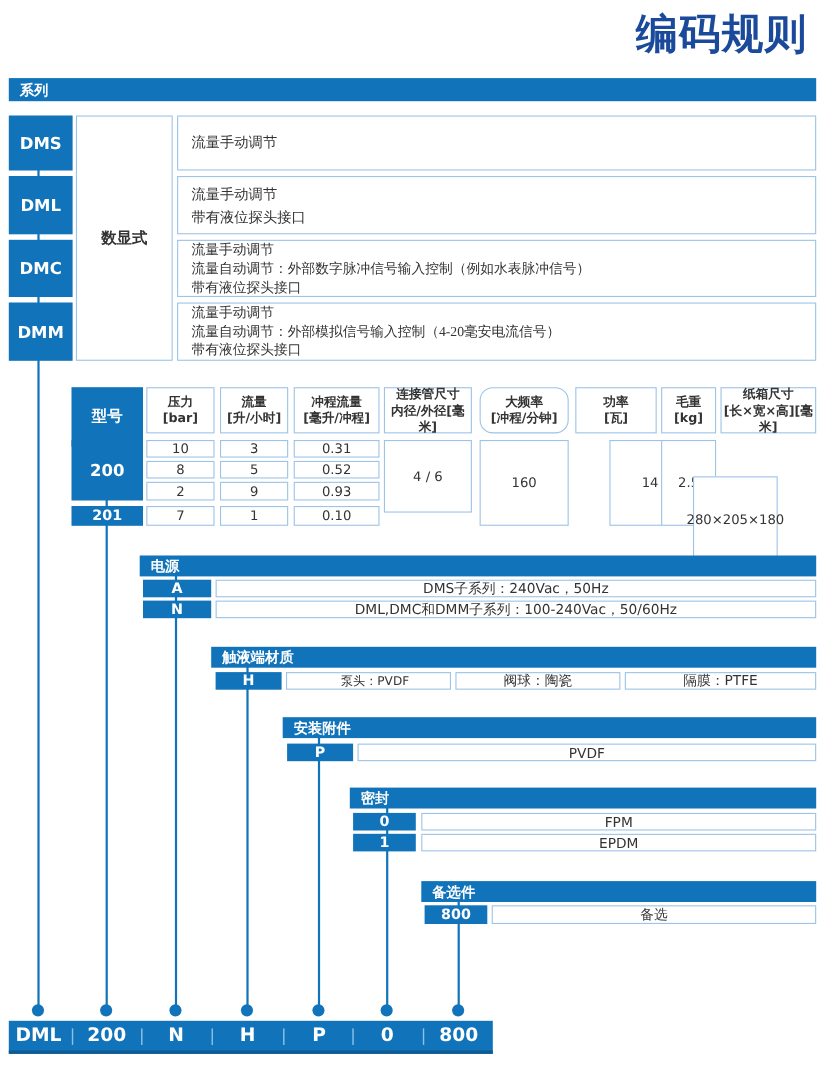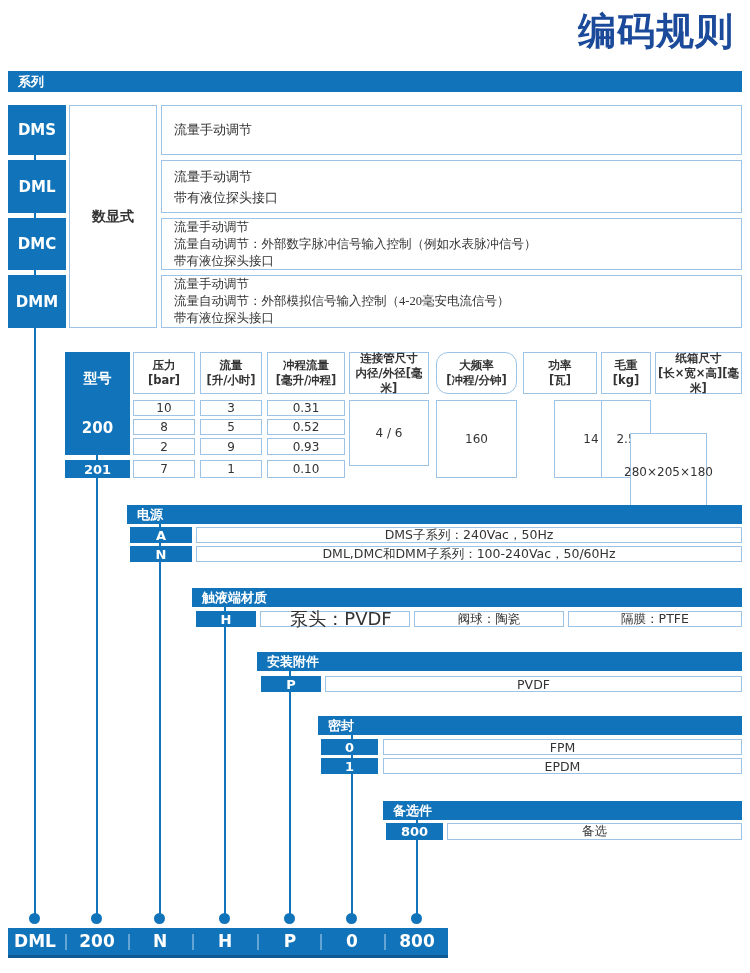--- a/index.html
+++ b/index.html
@@ -158,21 +158,21 @@
       <span>N</span>
     </div>
   <div class="white-box dcell" style="left:196px;top:546px;width:546px;height:16px;font-size:12.5px;">DML,DMC和DMM子系列：100-240Vac，50/60Hz</div>
 
   <div class="hdr-bar" style="left:192px;top:588px;width:550px;height:19px;">
     <span>触液端材质</span>
   </div>
   <div class="blue-box" style="left:196px;top:611px;width:60px;height:16px;font-size:13px;">
       <span>H</span>
     </div>
-  <div class="white-box dcell" style="left:260px;top:611px;width:150px;height:16px;font-size:18px;padding-left:12px;">泵头：PVDF</div>
+  <div class="white-box dcell" style="left:260px;top:611px;width:150px;height:16px;font-size:11px;padding-left:12px;">泵头：PVDF</div>
   <div class="white-box dcell" style="left:414px;top:611px;width:150px;height:16px;font-size:12.5px;">阀球：陶瓷</div>
   <div class="white-box dcell" style="left:568px;top:611px;width:174px;height:16px;font-size:12.5px;">隔膜：PTFE</div>
 
   <div class="hdr-bar" style="left:257px;top:652px;width:485px;height:19px;">
     <span>安装附件</span>
   </div>
   <div class="blue-box" style="left:261px;top:676px;width:60px;height:16px;font-size:13px;">
       <span>P</span>
     </div>
   <div class="white-box dcell" style="left:325px;top:676px;width:417px;height:16px;font-size:12.5px;">PVDF</div>

